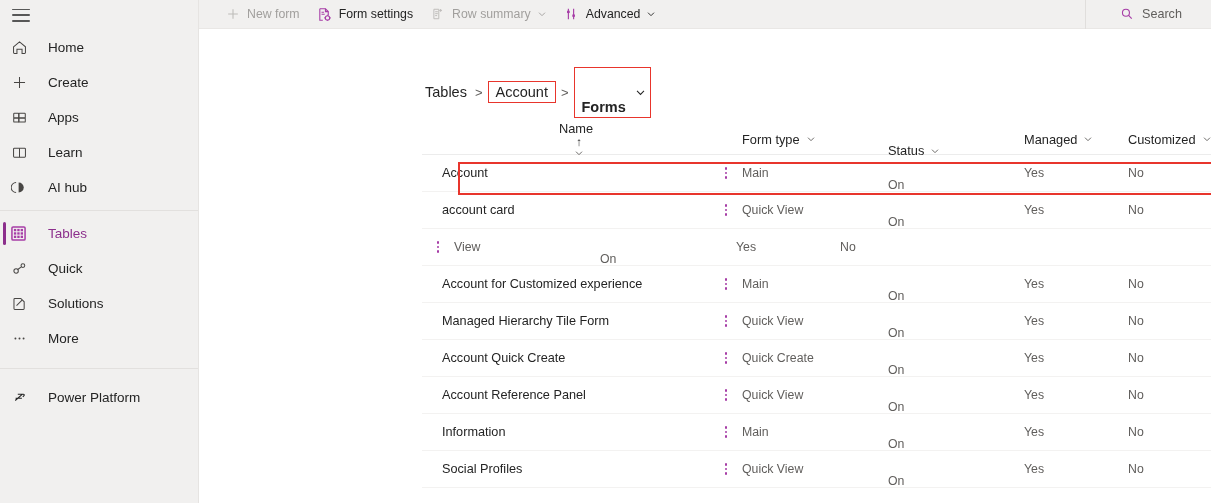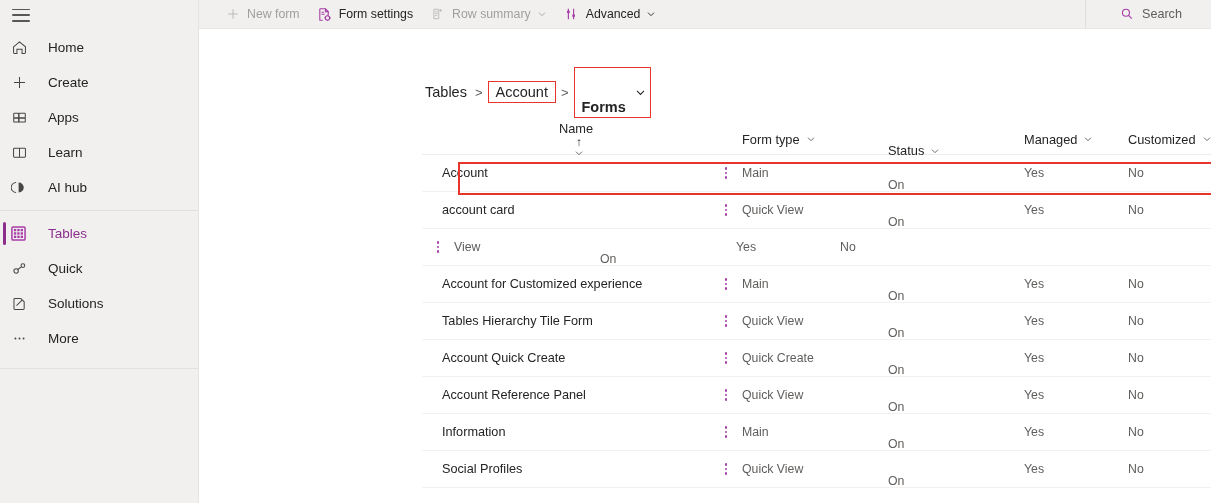--- a/index.html
+++ b/index.html
@@ -243,20 +243,28 @@
           <circle cx="5.2" cy="10" r="1.15"></circle>
             <circle cx="10" cy="10" r="1.15"></circle>
             <circle cx="14.8" cy="10" r="1.15"></circle>
         </svg>
       </span>
       <span class="lbl">More</span>
     </div>
 
     <div class="nav-sep" style="margin-top:12px;"></div>
 
+    <div class="nav-item" style="margin-top:6px;">
+      <span class="ico" style="color:#242424;">
+        <svg width="17" height="17" viewBox="0 0 20 20" fill="none" stroke="currentColor" stroke-width="1.3">
+          <path d="M5 13.5 13.5 6M5.4 10.8h7.4M8 6.2h6.6a1 1 0 0 1 .7 1.7l-1.4 1.4"></path>
+        </svg>
+      </span>
+      <span class="lbl">Power Platform</span>
+    </div>
 
     <div class="nav-gap"></div>
   </nav>
 
   <div class="main">
 
     <div class="cmdbar">
       <div class="cmd-left">
 
         <div class="cmd-btn disabled">
@@ -445,21 +453,21 @@
                   <i></i>
                   <i></i>
                 </div>
               </div>
               <div class="cell sub c-type">Main</div>
               <div class="cell sub c-status">On</div>
               <div class="cell sub c-managed">Yes</div>
               <div class="cell sub c-customized">No</div>
             </div>
             <div class="row">
-              <div class="cell name c-name">Tables Hierarchy Tile Form</div>
+              <div class="cell name c-name">Managed Hierarchy Tile Form</div>
               <div class="c-dots">
                 <div class="dots">
                   <i></i>
                   <i></i>
                   <i></i>
                 </div>
               </div>
               <div class="cell sub c-type">Quick View</div>
               <div class="cell sub c-status">On</div>
               <div class="cell sub c-managed">Yes</div>

